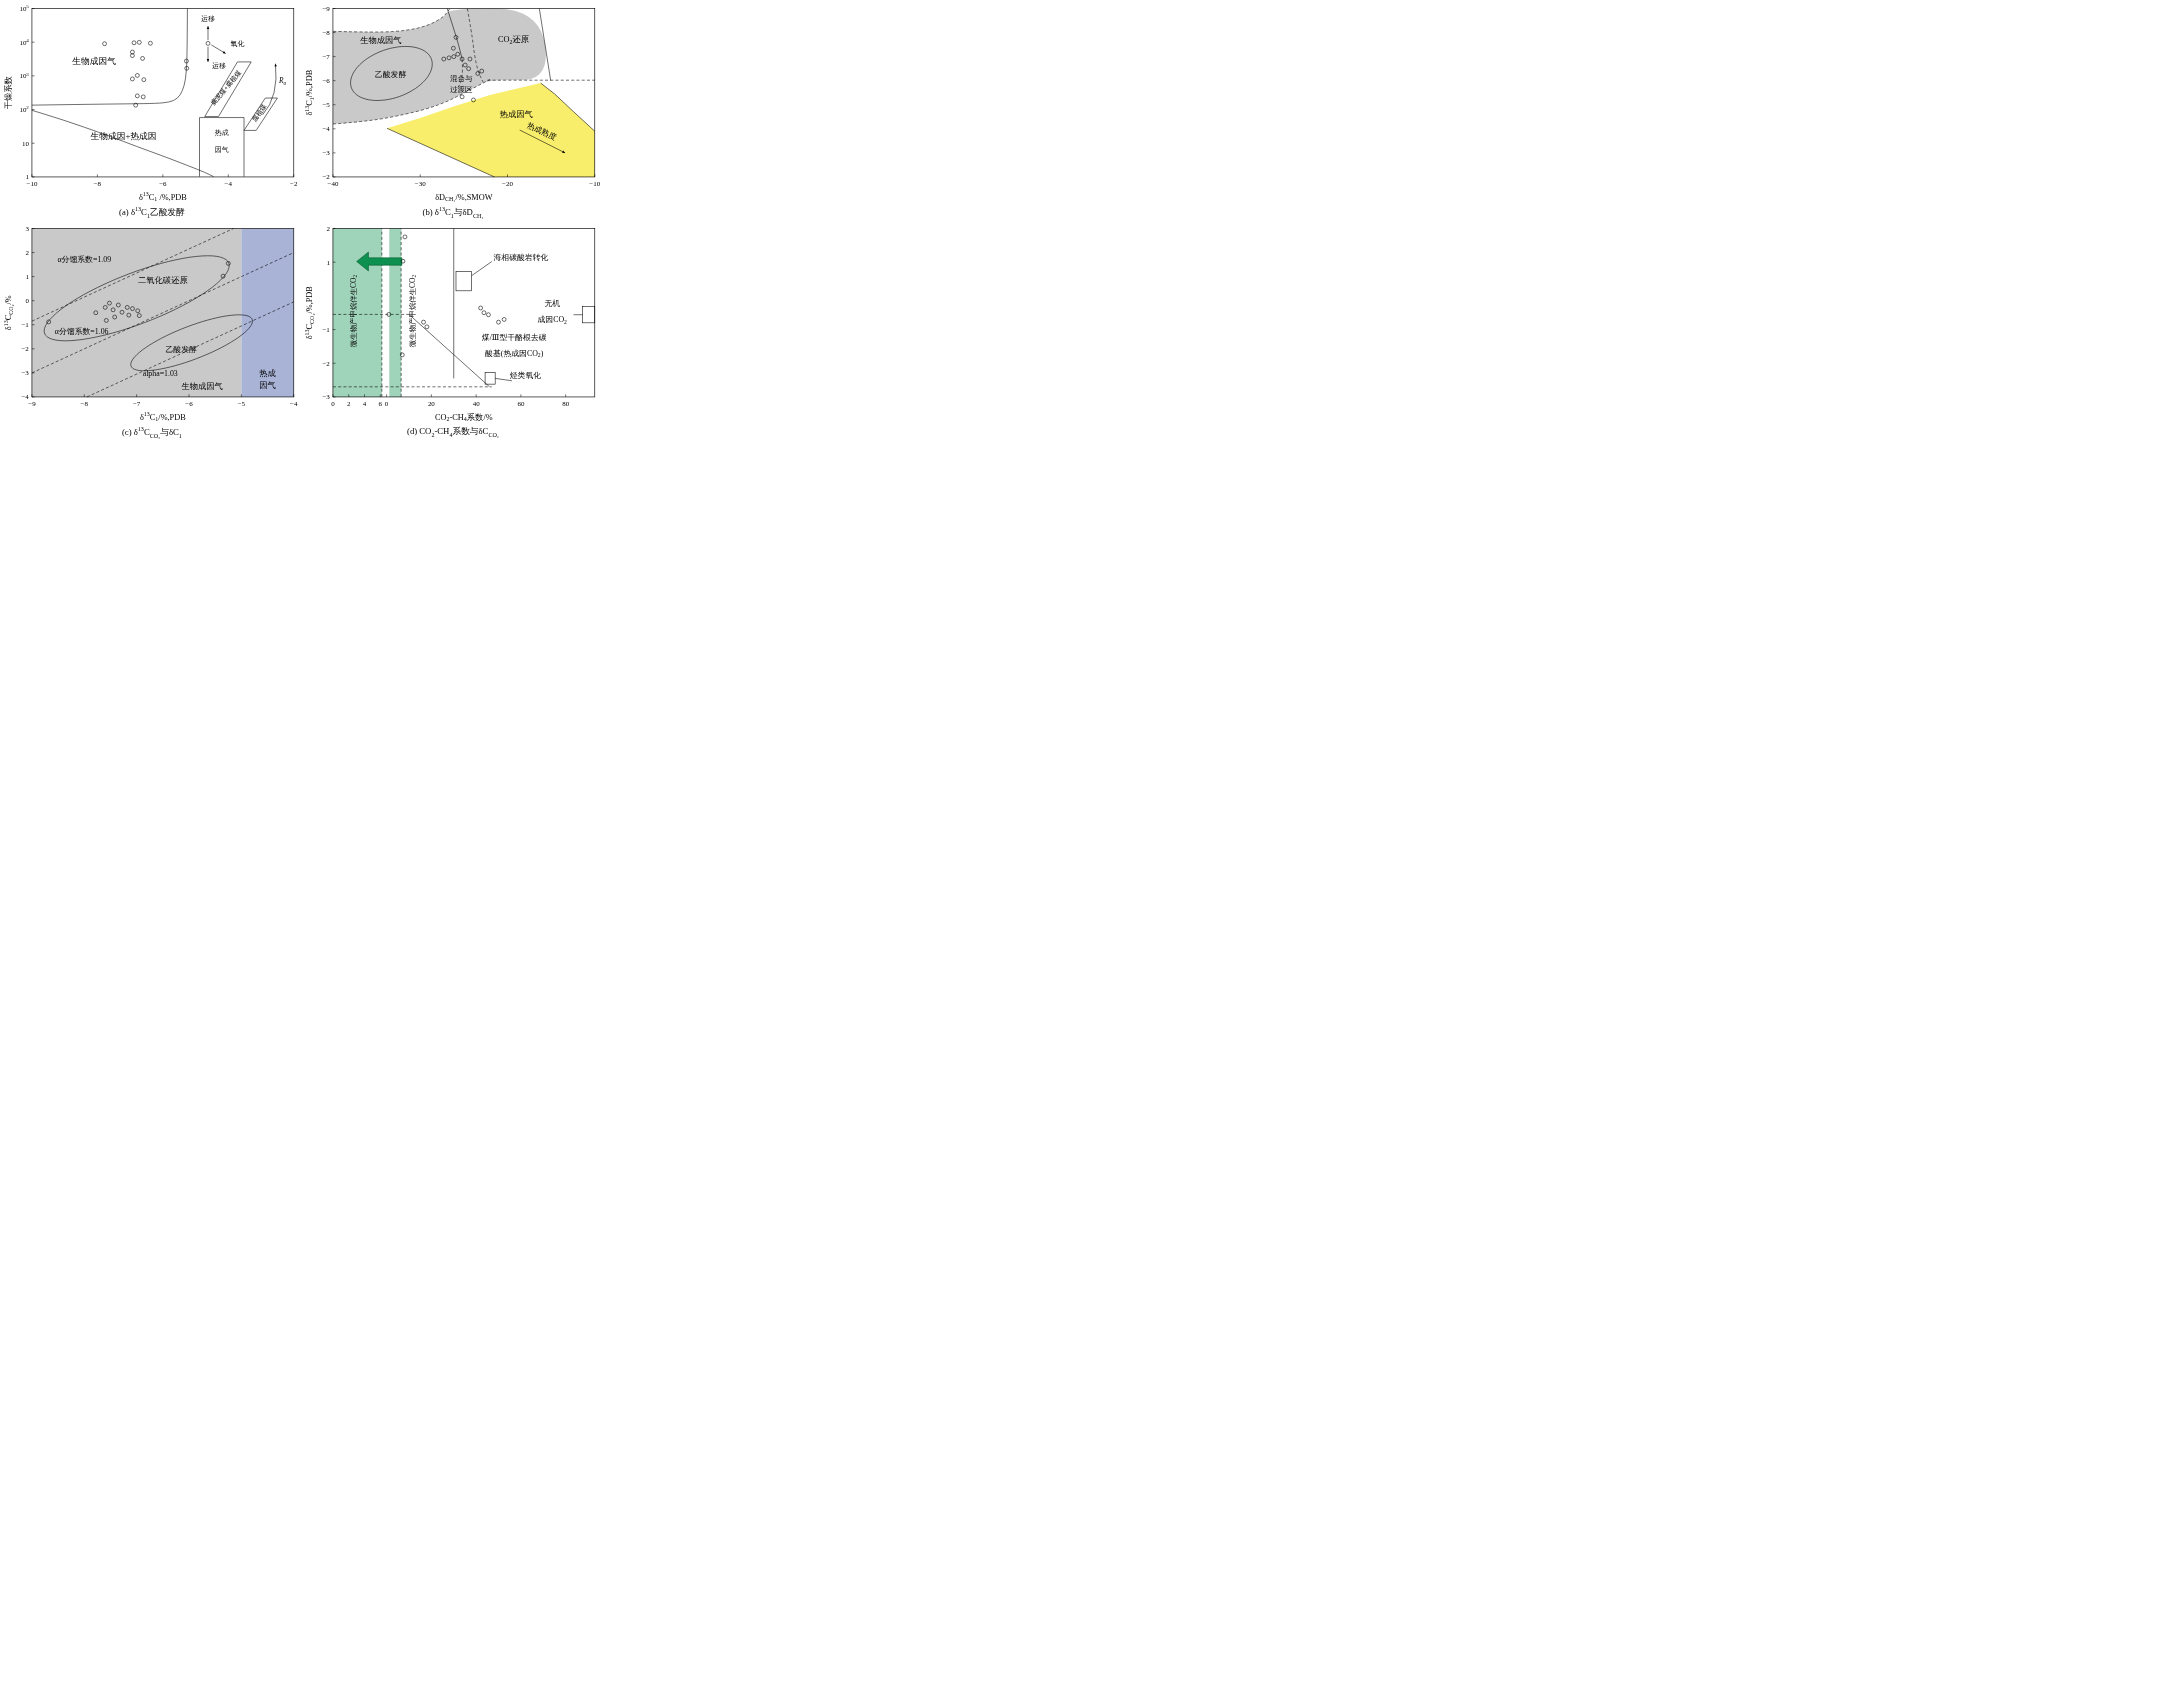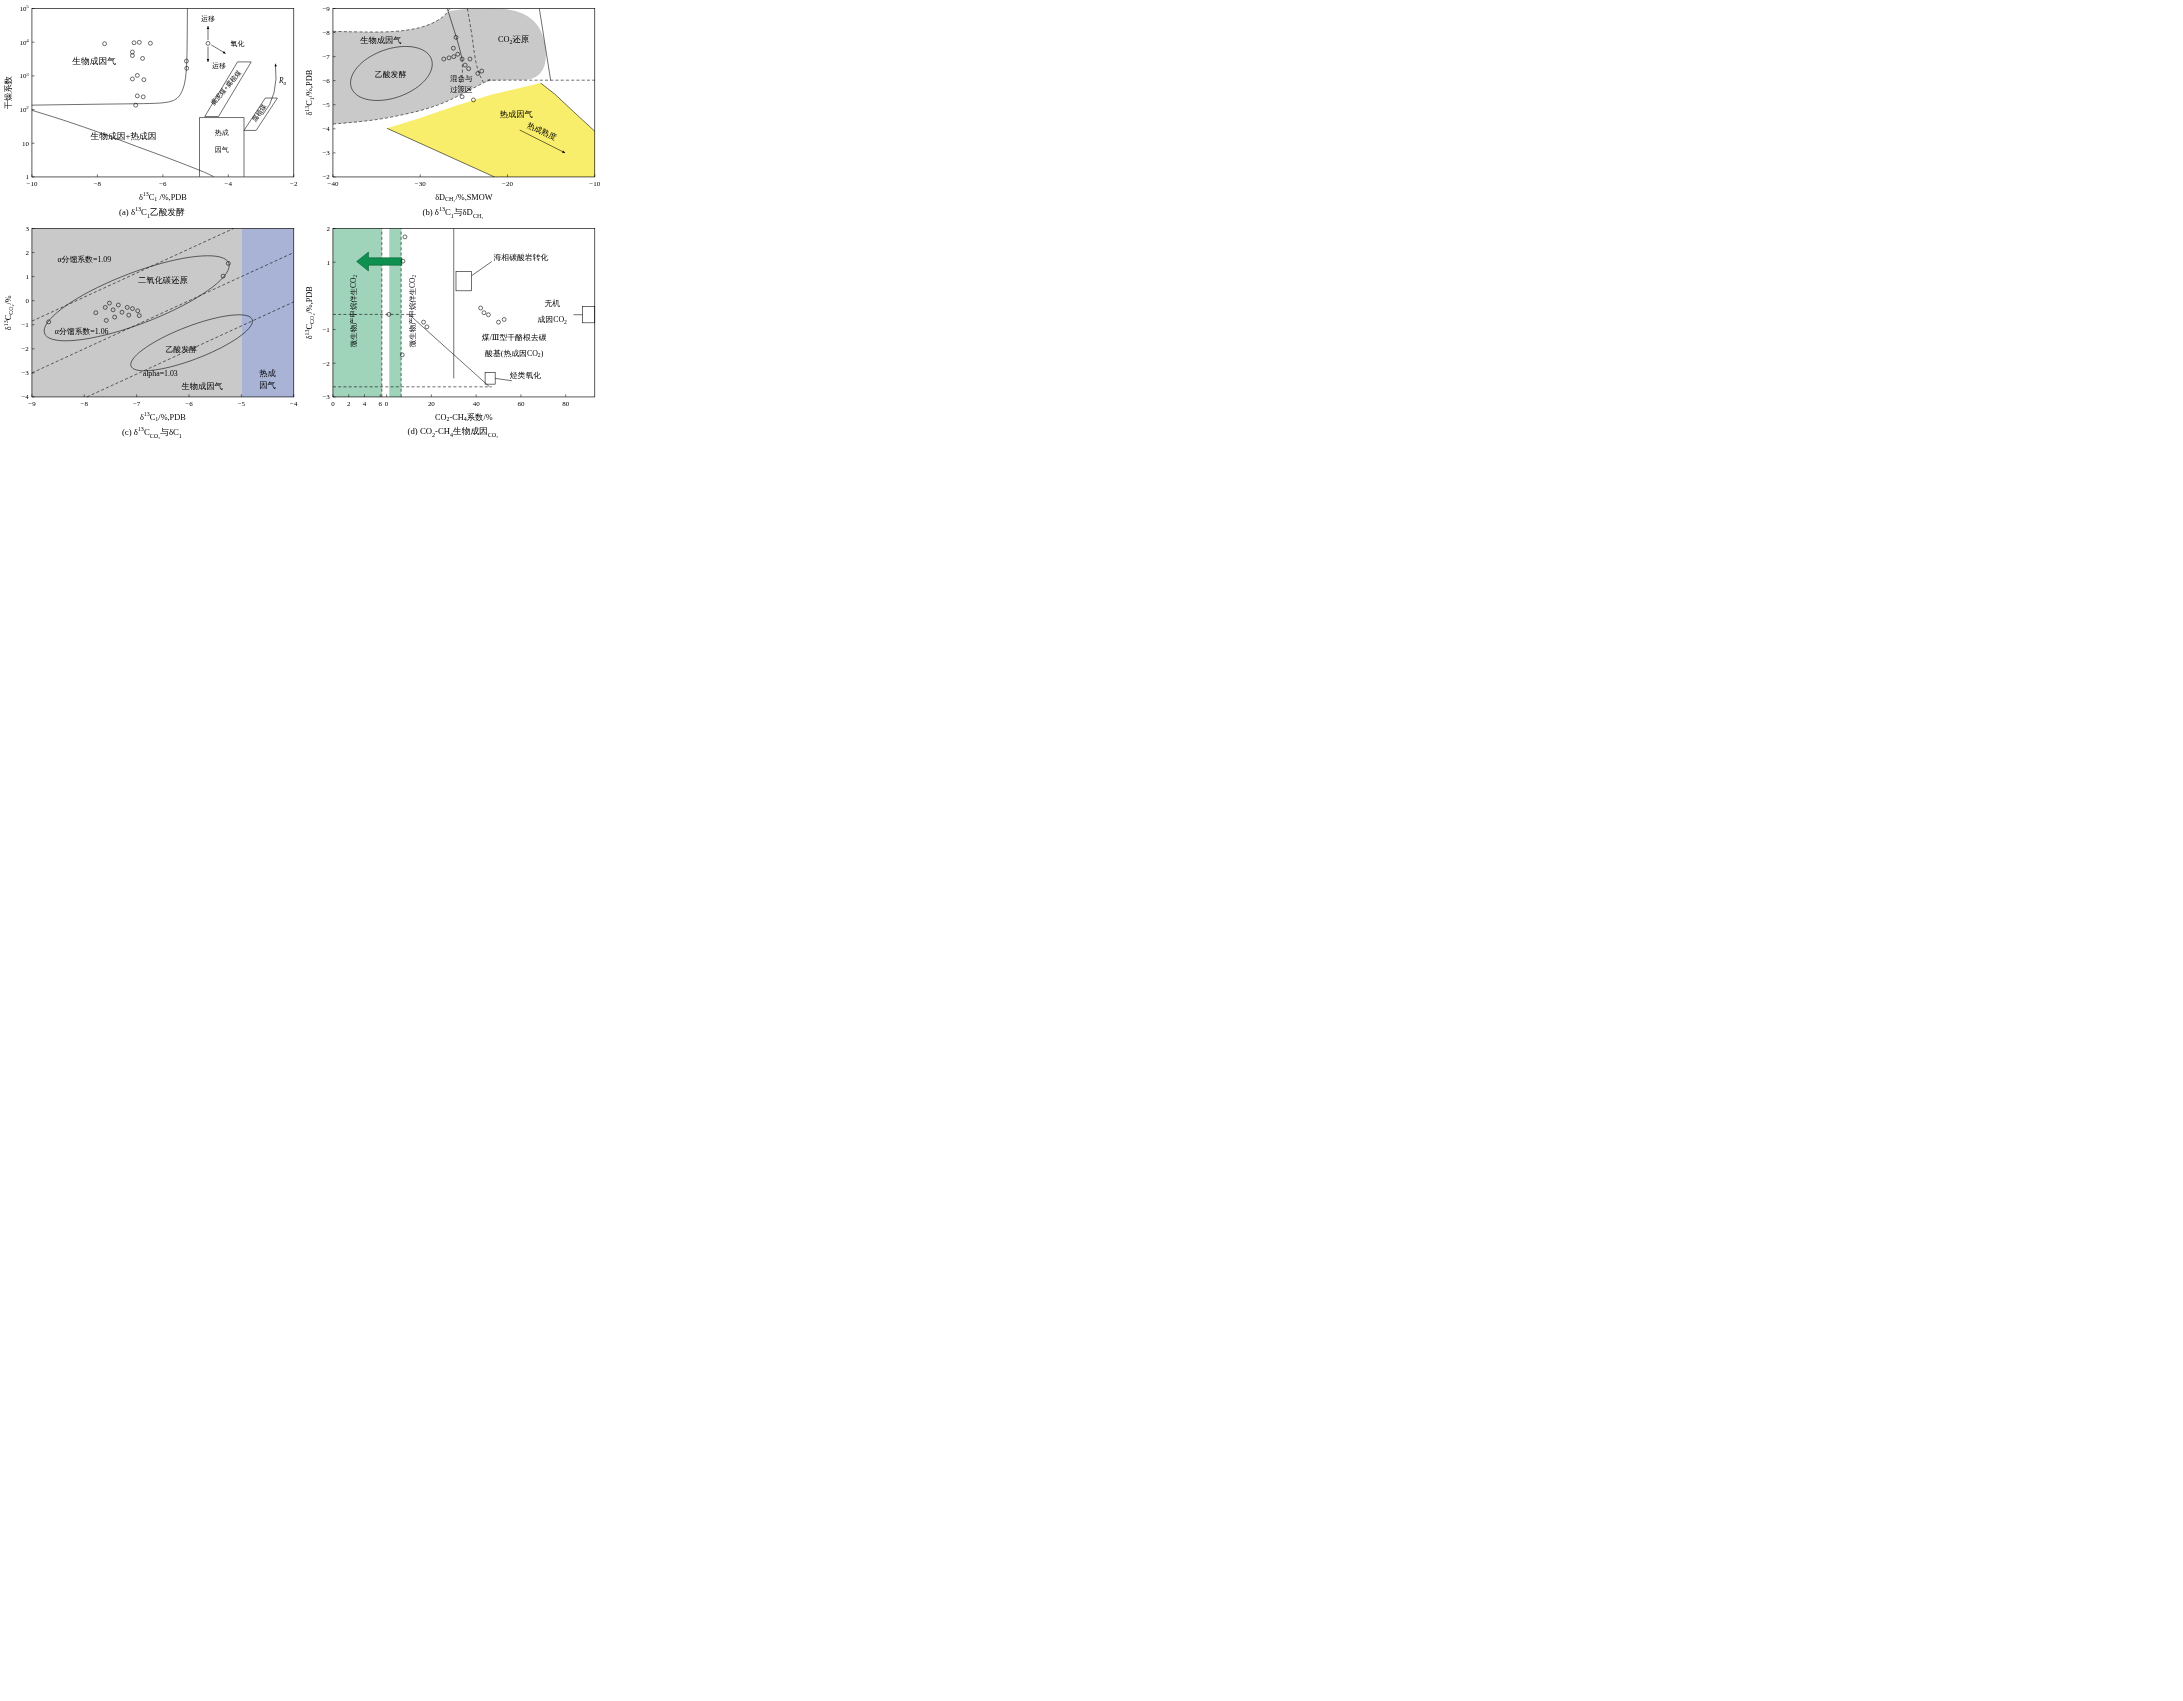--- a/index.html
+++ b/index.html
@@ -295,16 +295,16 @@
           <line x1="64" y1="241.6" x2="70" y2="241.6" stroke="#000" stroke-width="1.2"></line>
           <text x="57" y="247.1" text-anchor="end" font-size="16"><tspan dy="0">−1</tspan></text>
           <line x1="64" y1="87.19999999999999" x2="70" y2="87.19999999999999" stroke="#000" stroke-width="1.2"></line>
           <text x="57" y="92.69999999999999" text-anchor="end" font-size="16"><tspan dy="0">1</tspan></text>
           <line x1="64" y1="10" x2="70" y2="10" stroke="#000" stroke-width="1.2"></line>
           <text x="57" y="15.5" text-anchor="end" font-size="16"><tspan dy="0">2</tspan></text>
           <text x="364" y="448" text-anchor="middle" font-size="19"><tspan dy="0">CO</tspan><tspan dy="3.42" font-size="13.7">2</tspan><tspan dy="-3.42">-CH</tspan><tspan dy="3.42" font-size="13.7">4</tspan><tspan dy="-3.42">系数/%</tspan></text>
           <text x="17" y="203" text-anchor="middle" font-size="19" transform="rotate(-90,17,203)"><tspan dy="0">δ</tspan><tspan dy="-7.22" font-size="13.7">13</tspan><tspan dy="7.22">C</tspan><tspan dy="3.42" font-size="13.7">CO₂</tspan><tspan dy="-3.42">/%,PDB</tspan></text>
         </g>
       </svg>
-    <div class="caption"><span>(d) CO</span><sub>2</sub><span>-CH</span><sub>4</sub><span>生物成因</span><sub>CO₂</sub></div>
+    <div class="caption"><span>(d) CO</span><sub>2</sub><span>-CH</span><sub>4</sub><span>系数与δC</span><sub>CO₂</sub></div>
   </div>
 </div>
 
 
 </body></html>

